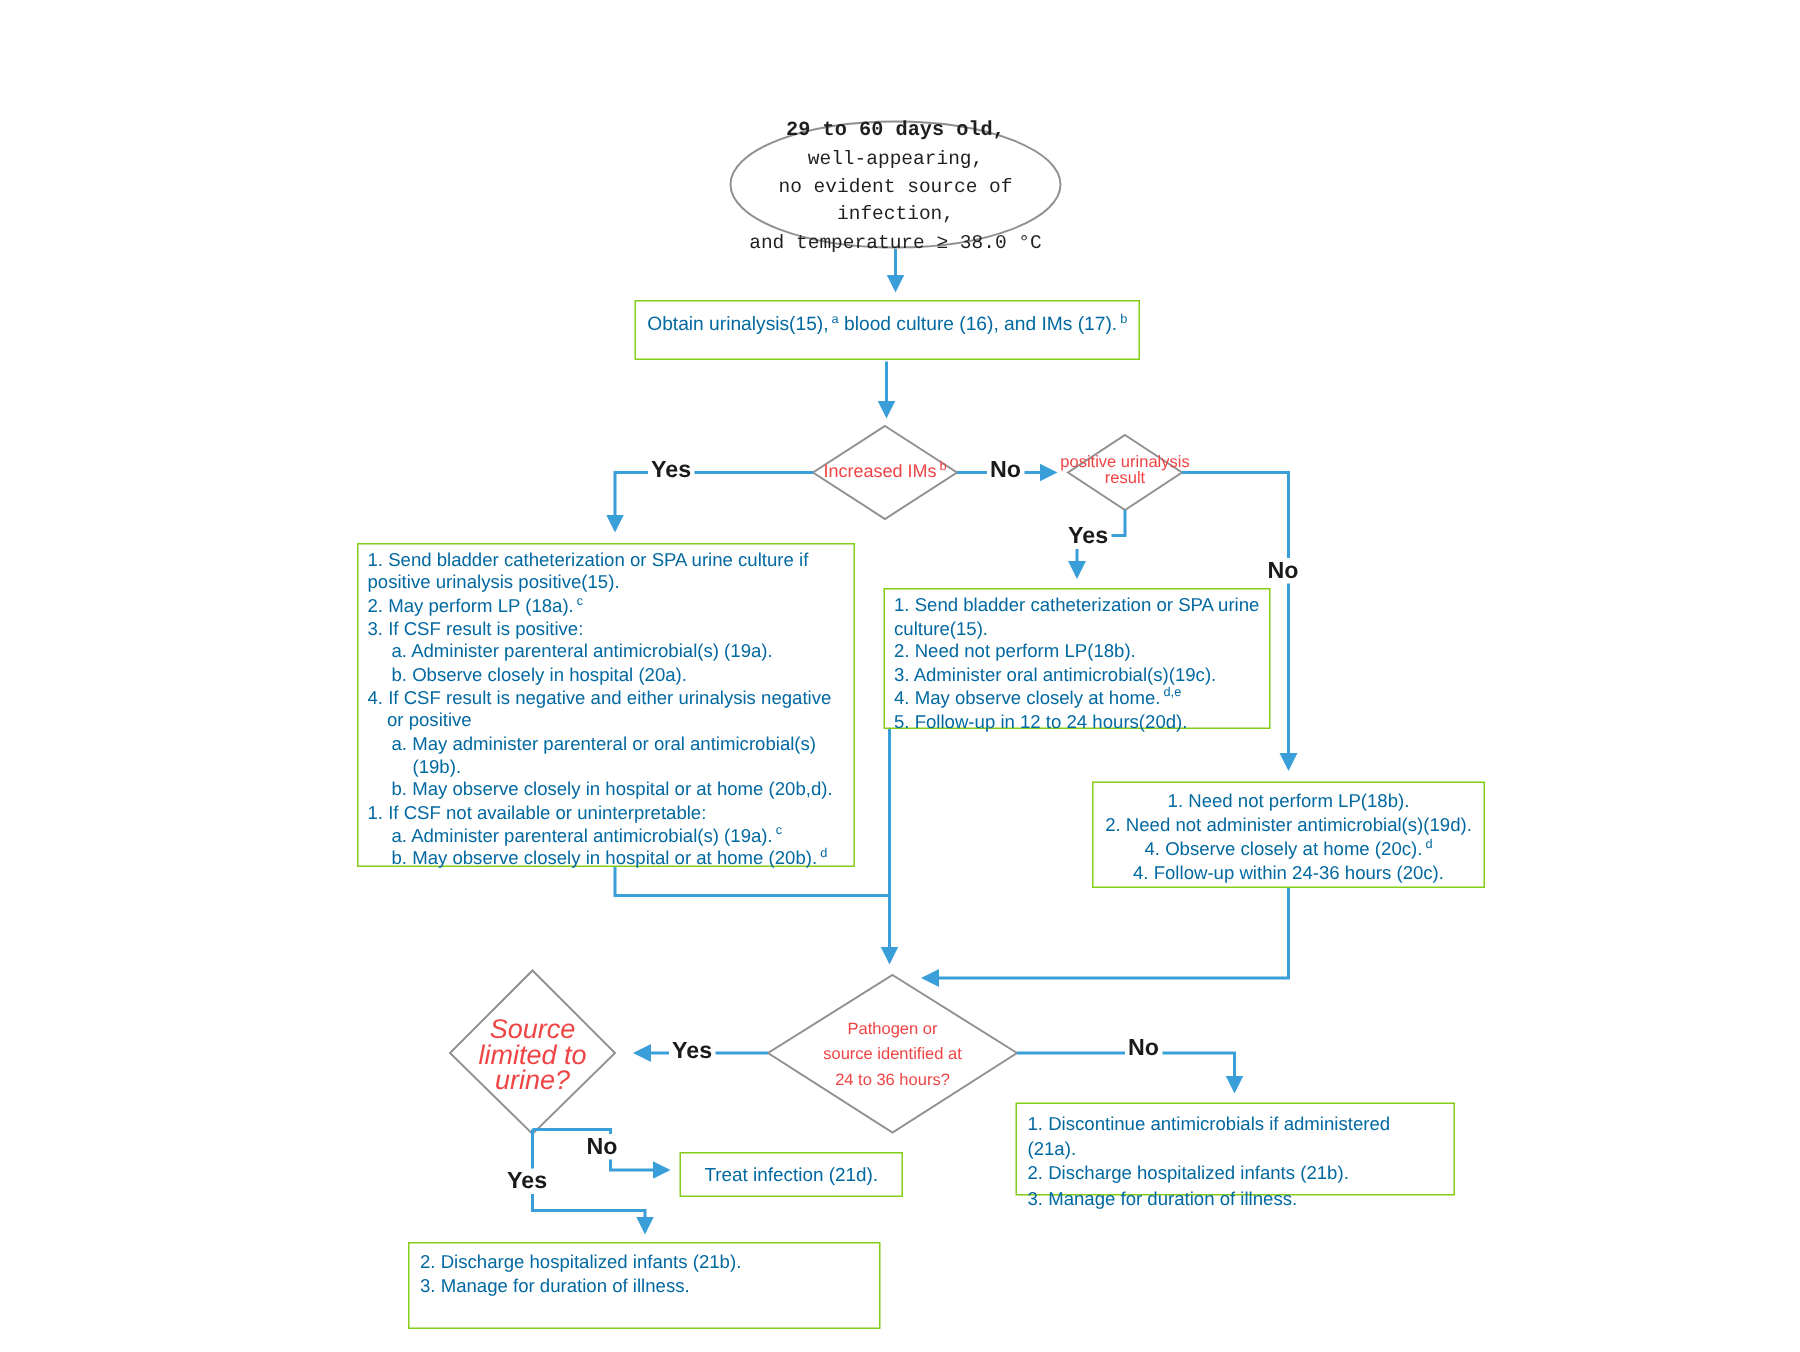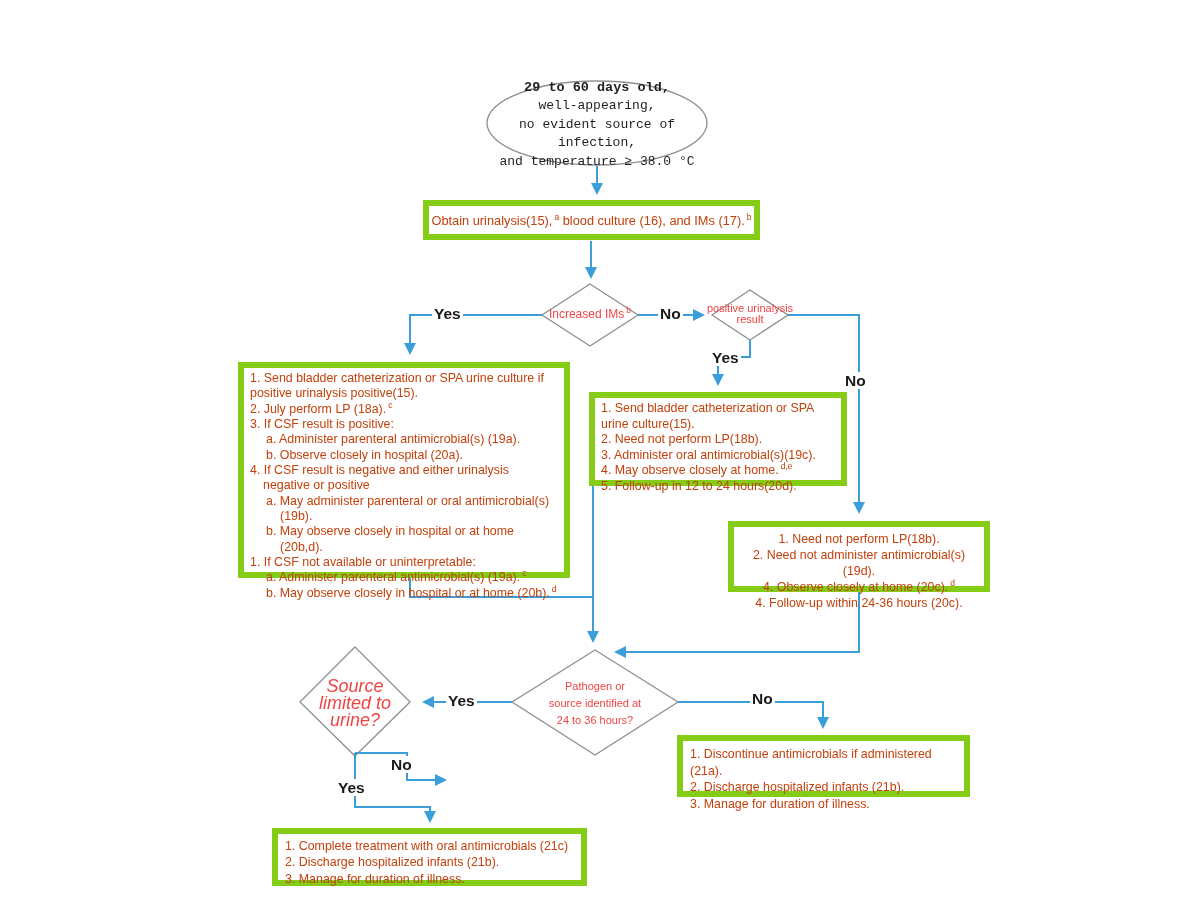--- a/index.html
+++ b/index.html
@@ -1,20 +1,20 @@
 <!DOCTYPE html>
 <html><head>
 <meta charset="utf-8">
 <style>
   html,body{margin:0;padding:0;background:#ffffff;}
   .canvas{position:relative;width:1200px;height:901px;background:#ffffff;overflow:hidden;
           font-family:"Liberation Sans","DejaVu Sans",sans-serif;color:#1f1f1f;}
   svg.lines{position:absolute;left:0;top:0;width:1200px;height:901px;}
-  .bx{position:absolute;background:#ffffff;border:6px solid #84cc16;box-sizing:border-box;
-      font-size:12.4px;color:#c2410c;}
+  .bx{position:absolute;background:#ffffff;border:1px solid #84cc16;box-sizing:border-box;
+      font-size:12.4px;color:#0369a1;}
   .bx .ln{white-space:normal;}
   .sub{padding-left:30px;text-indent:-14px;}
   .hang{padding-left:13px;text-indent:-13px;}
   sup{font-size:8.5px;line-height:0;margin-left:2px;}
   sup:empty{display:none;}
   .lbl{position:absolute;font-weight:bold;font-size:15.5px;color:#1a1a1a;text-align:right;
        background:#ffffff;line-height:17px;padding:0 2px;}
   .dtxt{position:absolute;text-align:center;color:#ef4444;}
   .etxt{position:absolute;left:487px;top:85px;width:220px;height:80px;display:flex;
         flex-direction:column;justify-content:center;text-align:center;font-size:13px;line-height:18.5px;font-family:Liberation Mono, monospace;}
@@ -87,21 +87,21 @@
   <div class="lbl" style="left:658px;top:305px;">No</div>
   <div class="lbl" style="left:710px;top:349px;">Yes</div>
   <div class="lbl" style="left:843px;top:372px;">No</div>
   <div class="lbl" style="left:446px;top:692px;">Yes</div>
   <div class="lbl" style="left:750px;top:690px;">No</div>
   <div class="lbl" style="left:389px;top:756px;">No</div>
   <div class="lbl" style="left:336px;top:779px;">Yes</div>
 
   <div class="bx" style="left:238px;top:362px;width:332px;height:216px;padding:3px 6px;line-height:15.35px;">
     <div class="ln"><span>1. Send bladder catheterization or SPA urine culture if positive urinalysis positive(15).</span></div>
-    <div class="ln"><span>2. July perform LP (18a).</span><sup>c</sup></div>
+    <div class="ln"><span>2. May perform LP (18a).</span><sup>c</sup></div>
     <div class="ln"><span>3. If CSF result is positive:</span></div>
     <div class="ln sub"><span>a. Administer parenteral antimicrobial(s) (19a).</span></div>
     <div class="ln sub"><span>b. Observe closely in hospital (20a).</span></div>
     <div class="ln hang"><span>4. If CSF result is negative and either urinalysis negative or positive</span></div>
     <div class="ln sub"><span>a. May administer parenteral or oral antimicrobial(s)(19b).</span></div>
     <div class="ln sub"><span>b. May observe closely in hospital or at home (20b,d).</span></div>
     <div class="ln"><span>1. If CSF not available or uninterpretable:</span></div>
     <div class="ln sub"><span>a. Administer parenteral antimicrobial(s) (19a).</span><sup>c</sup></div>
     <div class="ln sub"><span>b. May observe closely in hospital or at home (20b).</span><sup>d</sup></div>
   </div>
@@ -114,26 +114,28 @@
     <div class="ln"><span>5. Follow-up in 12 to 24 hours(20d).</span></div>
   </div>
 
   <div class="bx" style="left:728px;top:521px;width:262px;height:71px;padding:4px 7px;line-height:16px;text-align:center;">
     <div class="ln"><span>1. Need not perform LP(18b).</span></div>
     <div class="ln"><span>2. Need not administer antimicrobial(s)(19d).</span></div>
     <div class="ln"><span>4. Observe closely at home (20c).</span><sup>d</sup></div>
     <div class="ln"><span>4. Follow-up within 24-36 hours (20c).</span></div>
   </div>
 
+  <div class="bx" style="left:453px;top:768px;width:149px;height:30px;font-size:12.6px;display:flex;align-items:center;justify-content:center;">
+    <span>Treat infection (21d).</span>
+  </div>
 
   <div class="bx" style="left:677px;top:735px;width:293px;height:62px;padding:5px 7px;line-height:16.5px;">
     <div class="ln"><span>1. Discontinue antimicrobials if administered (21a).</span></div>
     <div class="ln"><span>2. Discharge hospitalized infants (21b).</span></div>
     <div class="ln"><span>3. Manage for duration of illness.</span></div>
   </div>
 
   <div class="bx" style="left:272px;top:828px;width:315px;height:58px;padding:4px 7px;line-height:16.3px;">
-    <div class="ln"><span>1. Complete treatment with oral antimicrobials (21c)</span></div>
     <div class="ln"><span>2. Discharge hospitalized infants (21b).</span></div>
     <div class="ln"><span>3. Manage for duration of illness.</span></div>
   </div>
 
 </div>
 
 </body></html>

